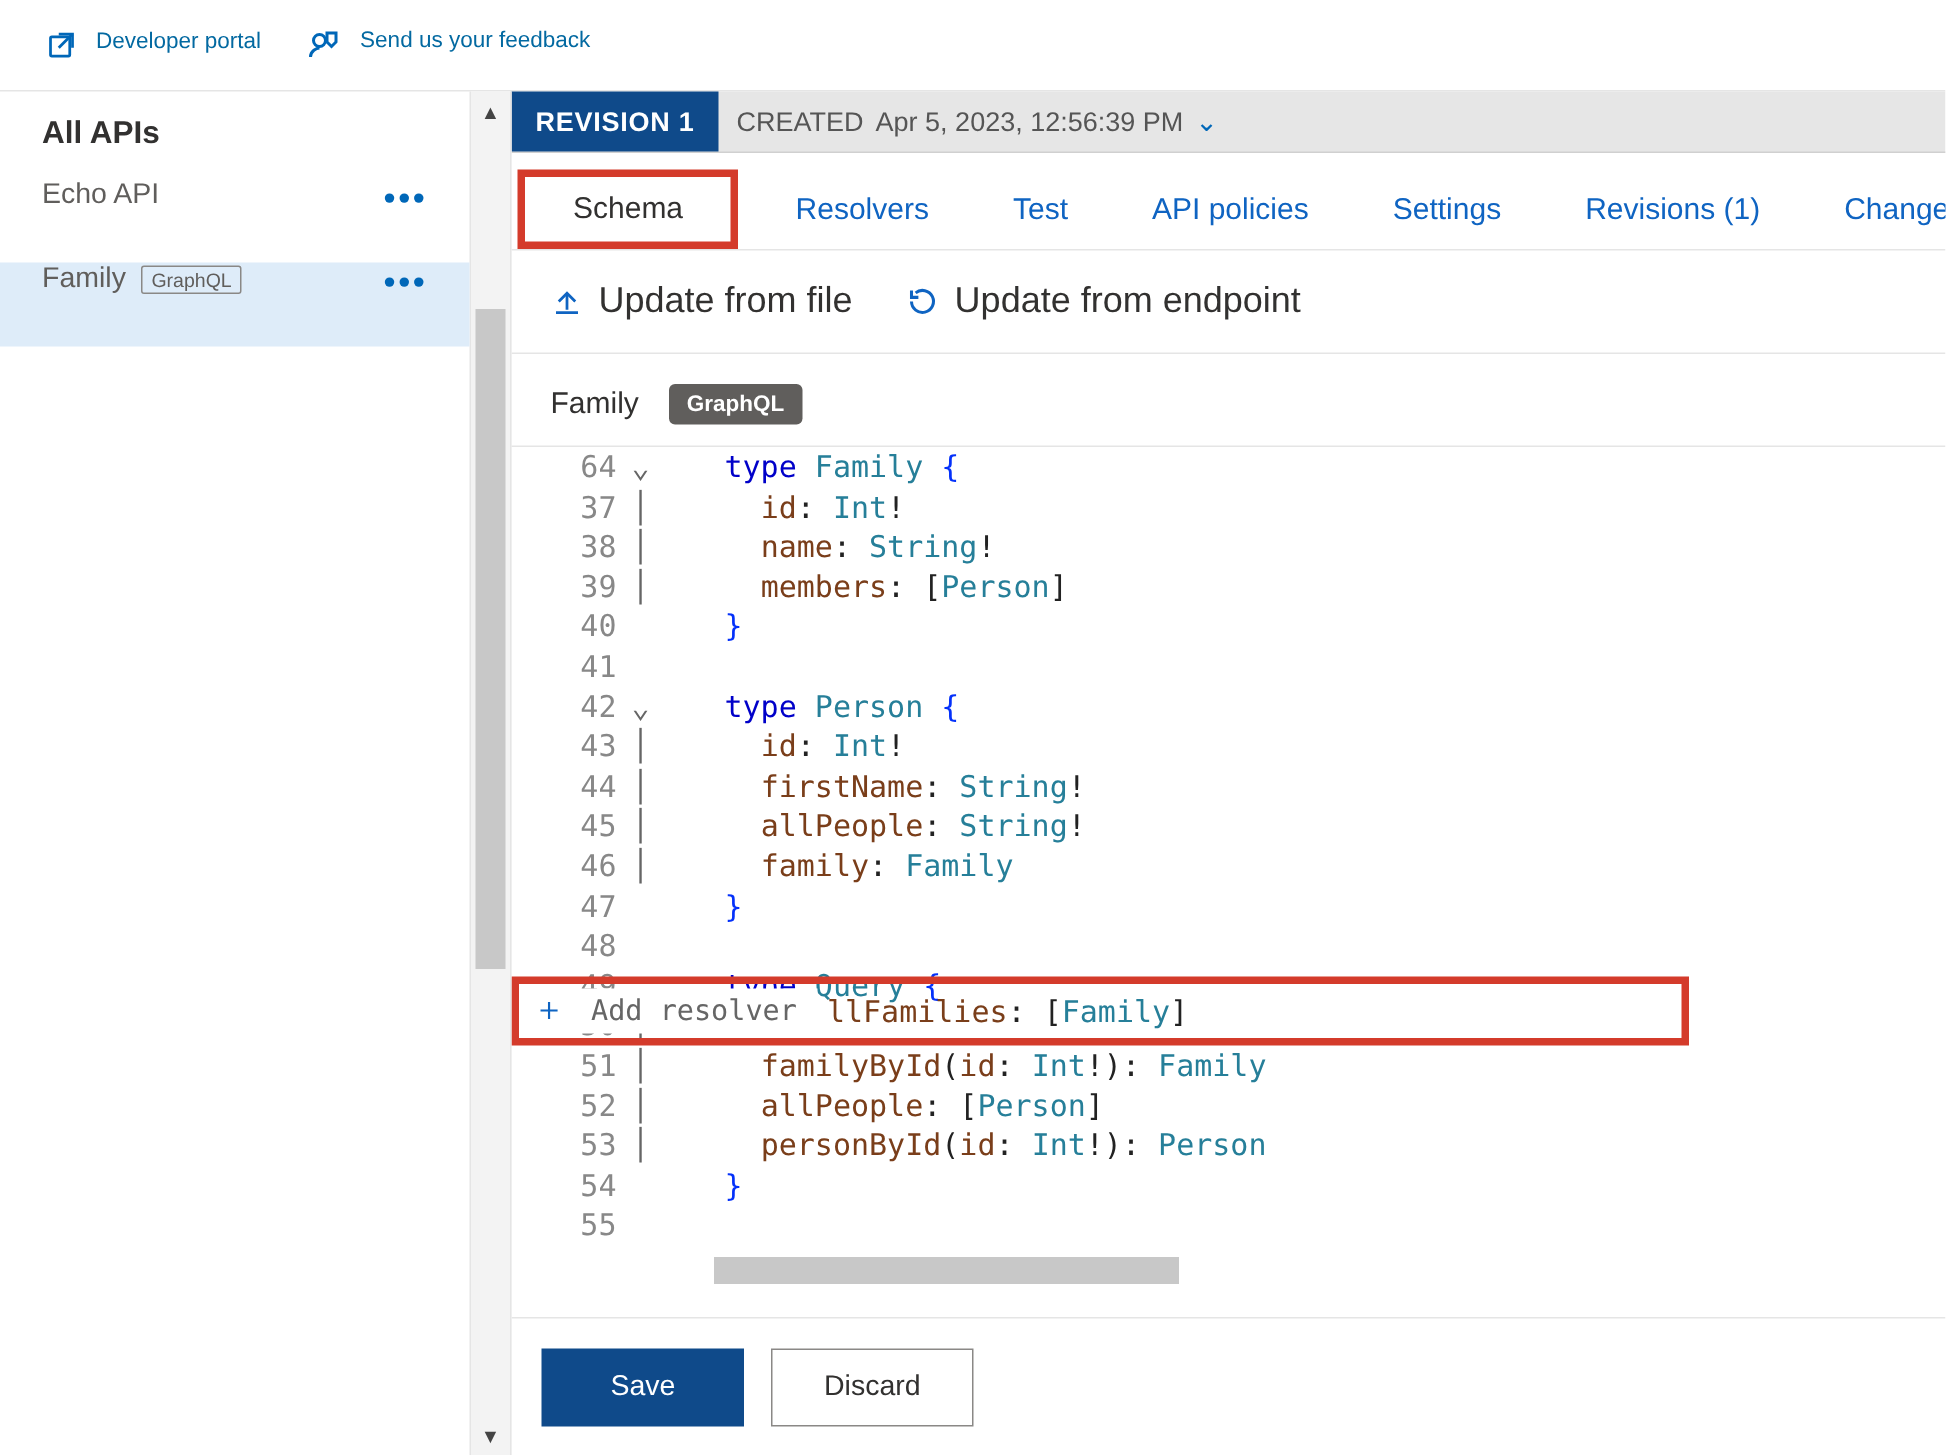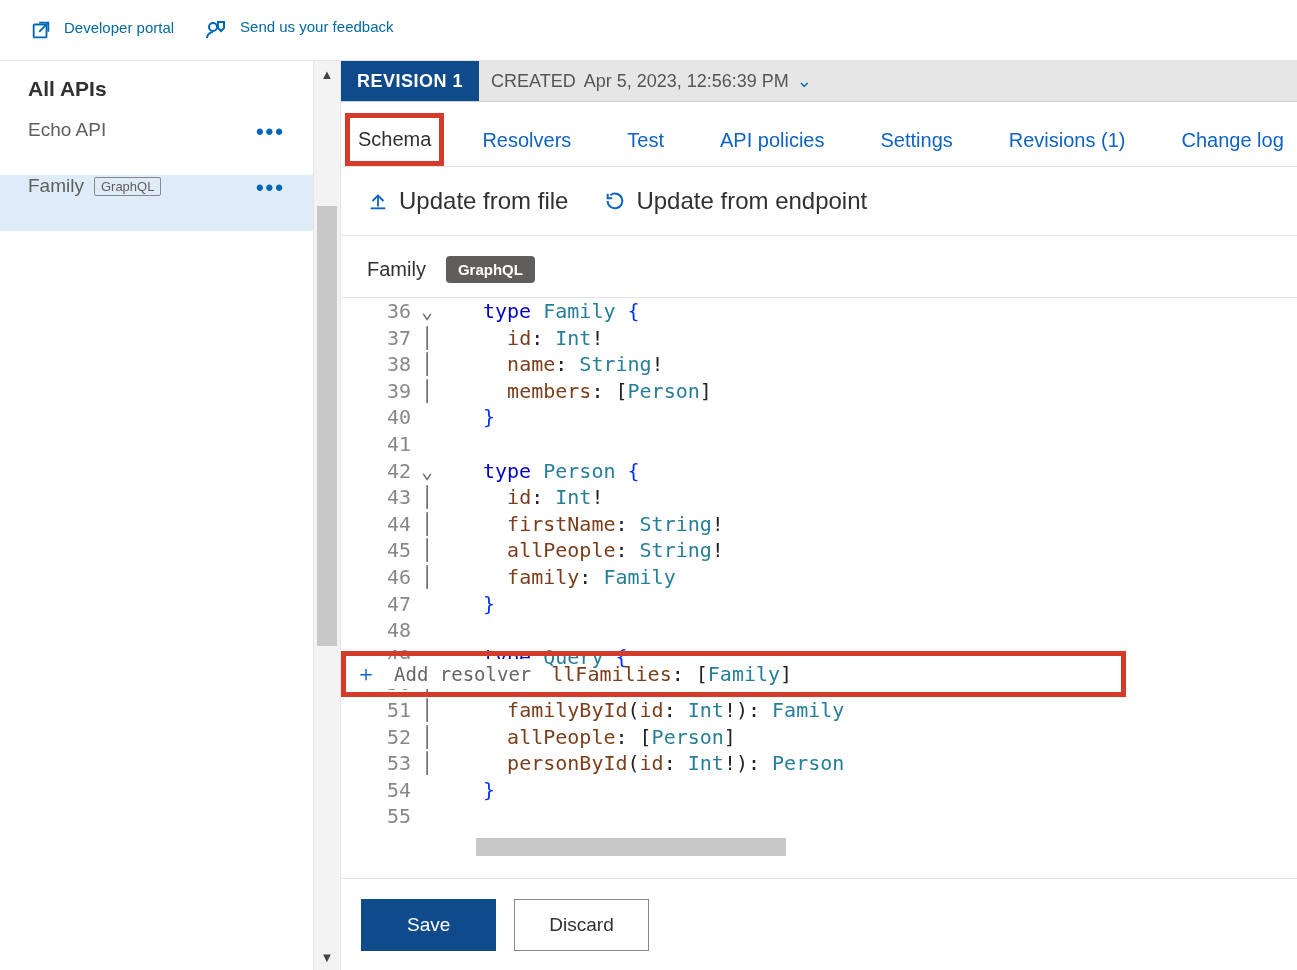--- a/index.html
+++ b/index.html
@@ -134,21 +134,21 @@
     padding: 14px 28px 14px 28px;
     font-size: 20px;
     color: #0f64c2;
     cursor: pointer;
     white-space: nowrap;
   }
   .tab.active {
     color: #323130;
     border: 5px solid #d43b2b;
     border-bottom-width: 5px;
-    padding: 10px 8px;
+    padding: 10px 32px;
     margin-right: 10px;
   }
 
   
   .toolbar {
     display: flex;
     align-items: center;
     gap: 36px;
     padding: 20px 26px;
     border-bottom: 1px solid #e5e5e5;
@@ -333,21 +333,21 @@
       </div>
     </div>
 
     <div class="api-title">
       <span>Family</span>
       <span class="pill">GraphQL</span>
     </div>
 
     <div class="editor" id="editor">
 
-      <div class="line"><span class="ln">36</span><span class="fold">⌄</span><span class="code"><span class="kw">type</span><span class="pun">&nbsp;</span><span class="typ">Family</span><span class="pun">&nbsp;</span><span class="bkt">{</span></span></div>
+      <div class="line"><span class="ln">64</span><span class="fold">⌄</span><span class="code"><span class="kw">type</span><span class="pun">&nbsp;</span><span class="typ">Family</span><span class="pun">&nbsp;</span><span class="bkt">{</span></span></div>
         <div class="line"><span class="ln">37</span><span class="fold">│</span><span class="code"><span class="pun">&nbsp;&nbsp;</span><span class="fld">id</span><span class="pun">:&nbsp;</span><span class="typ">Int</span><span class="pun">!</span></span></div>
         <div class="line"><span class="ln">38</span><span class="fold">│</span><span class="code"><span class="pun">&nbsp;&nbsp;</span><span class="fld">name</span><span class="pun">:&nbsp;</span><span class="typ">String</span><span class="pun">!</span></span></div>
         <div class="line"><span class="ln">39</span><span class="fold">│</span><span class="code"><span class="pun">&nbsp;&nbsp;</span><span class="fld">members</span><span class="pun">:&nbsp;[</span><span class="typ">Person</span><span class="pun">]</span></span></div>
         <div class="line"><span class="ln">40</span><span class="fold"></span><span class="code"><span class="bkt">}</span></span></div>
         <div class="line"><span class="ln">41</span><span class="fold"></span><span class="code"></span></div>
         <div class="line"><span class="ln">42</span><span class="fold">⌄</span><span class="code"><span class="kw">type</span><span class="pun">&nbsp;</span><span class="typ">Person</span><span class="pun">&nbsp;</span><span class="bkt">{</span></span></div>
         <div class="line"><span class="ln">43</span><span class="fold">│</span><span class="code"><span class="pun">&nbsp;&nbsp;</span><span class="fld">id</span><span class="pun">:&nbsp;</span><span class="typ">Int</span><span class="pun">!</span></span></div>
         <div class="line"><span class="ln">44</span><span class="fold">│</span><span class="code"><span class="pun">&nbsp;&nbsp;</span><span class="fld">firstName</span><span class="pun">:&nbsp;</span><span class="typ">String</span><span class="pun">!</span></span></div>
         <div class="line"><span class="ln">45</span><span class="fold">│</span><span class="code"><span class="pun">&nbsp;&nbsp;</span><span class="fld">allPeople</span><span class="pun">:&nbsp;</span><span class="typ">String</span><span class="pun">!</span></span></div>
         <div class="line"><span class="ln">46</span><span class="fold">│</span><span class="code"><span class="pun">&nbsp;&nbsp;</span><span class="fld">family</span><span class="pun">:&nbsp;</span><span class="typ">Family</span></span></div>

